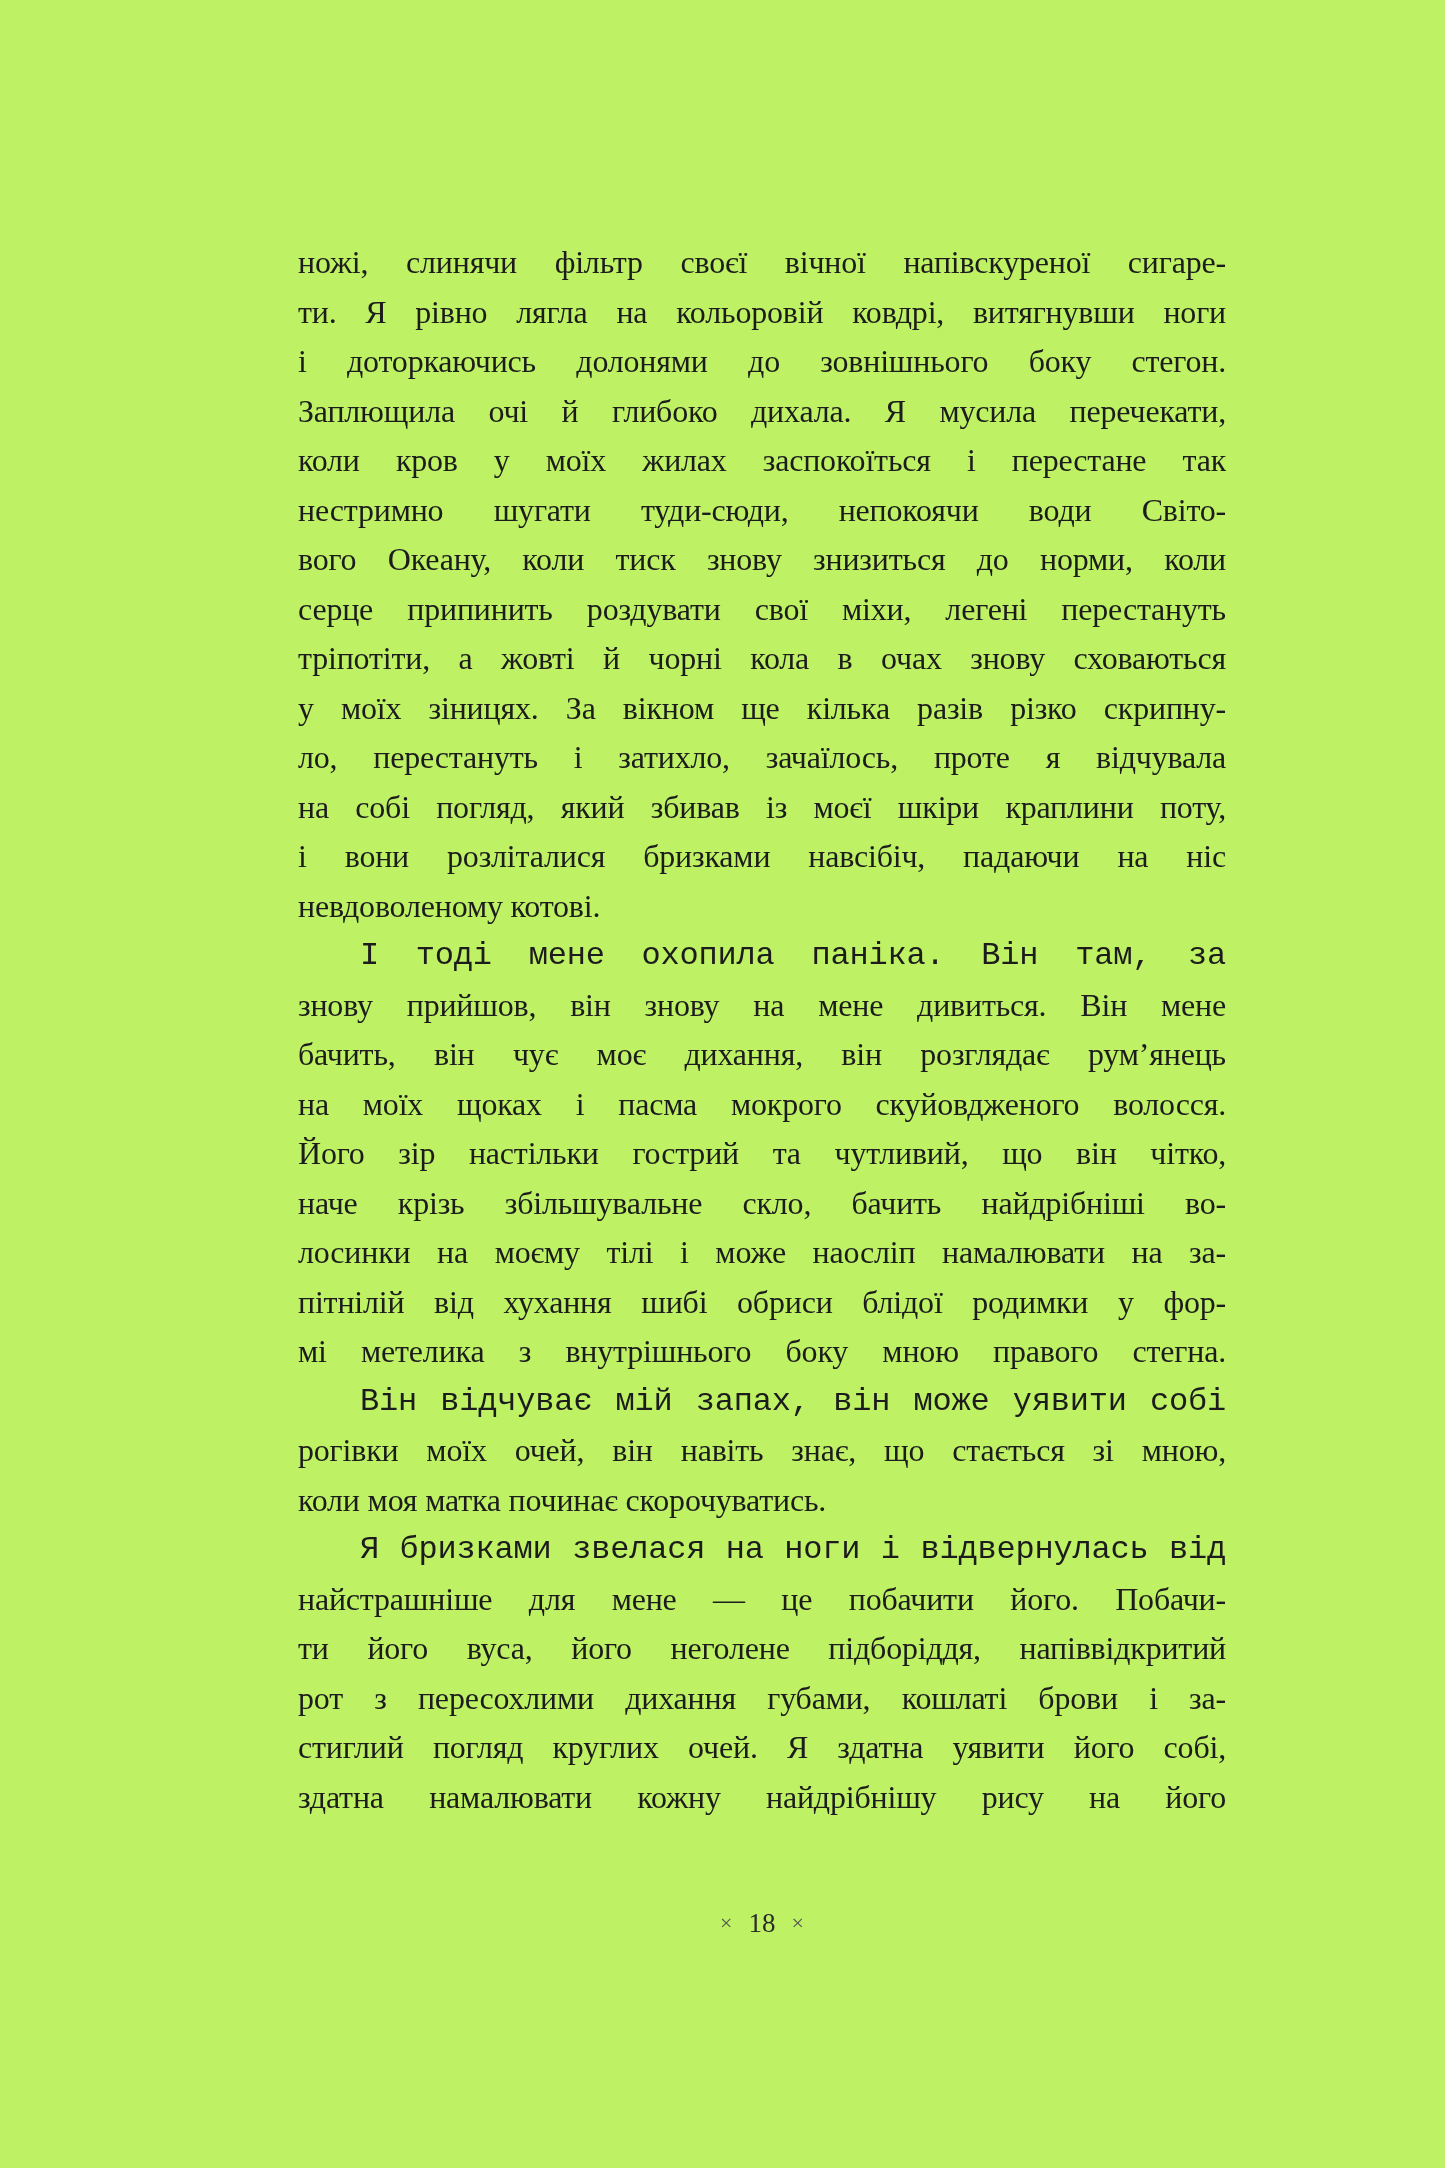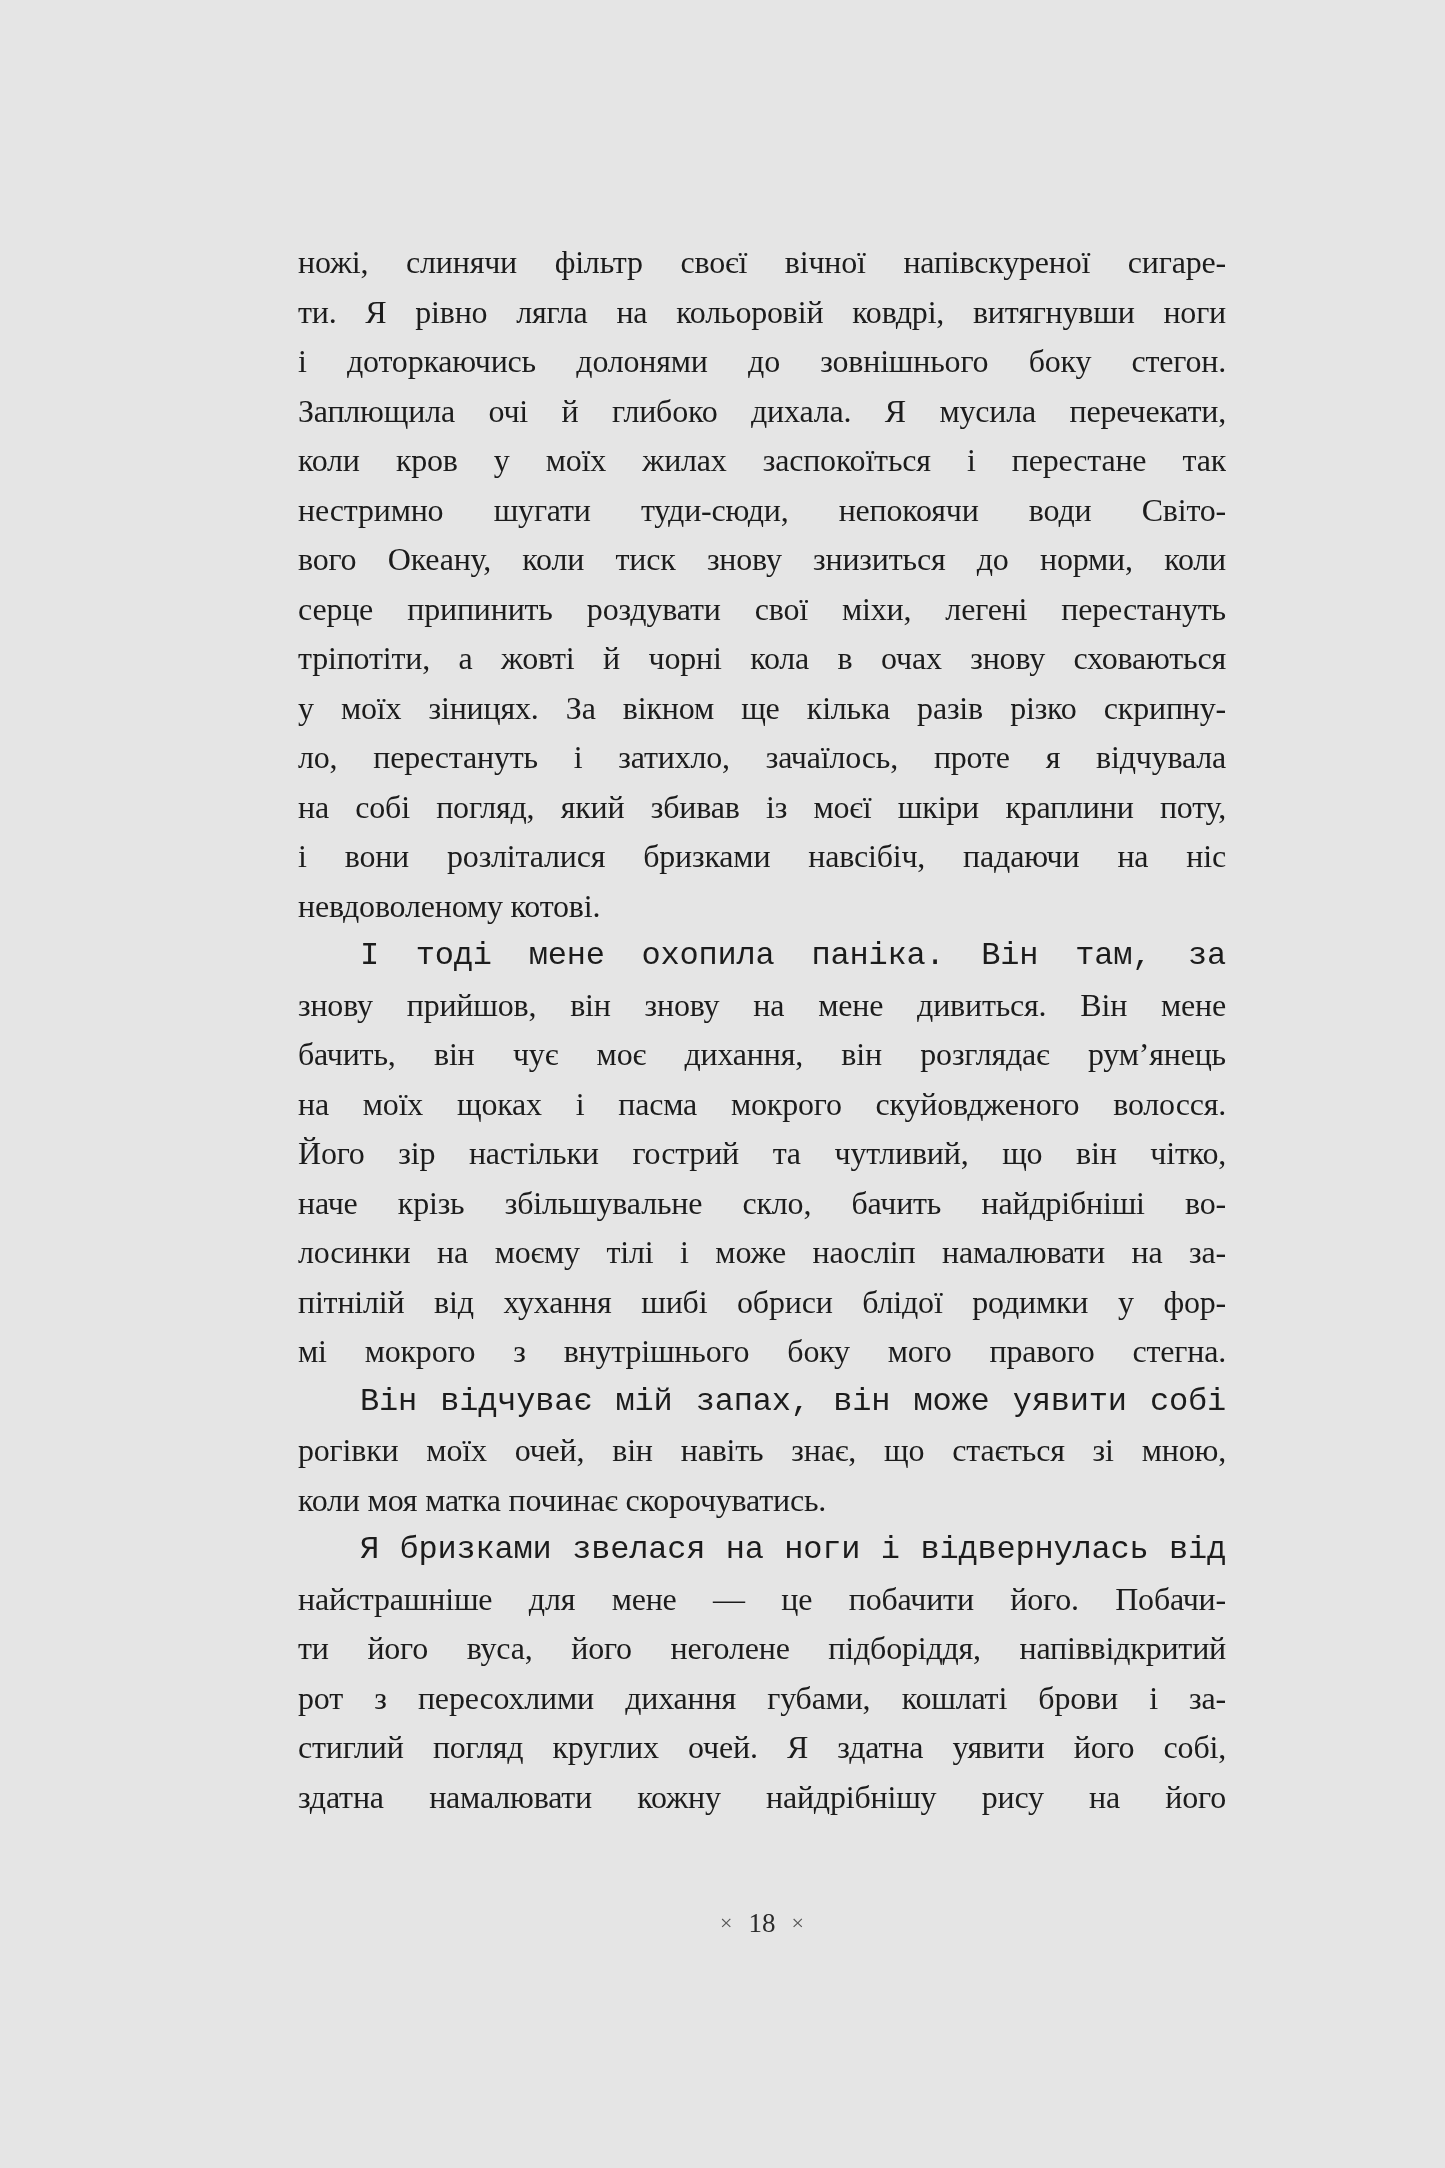--- a/index.html
+++ b/index.html
@@ -4,21 +4,21 @@
 <style>
   html, body {
     margin: 0;
     padding: 0;
     background: #ffffff;
   }
   .page {
     position: relative;
     width: 1445px;
     height: 2168px;
-    background: #e5e5e5;
+    background: #bef264;
     font-family: "Liberation Serif", "DejaVu Serif", serif;
     overflow: hidden;
   }
   .text-block {
     position: absolute;
     left: 298px;
     top: 238px;
     width: 928px;
     color: #1c1c1c;
     font-size: 32px;
@@ -81,21 +81,21 @@
     <div class="line">і вони розліталися бризками навсібіч, падаючи на ніс</div>
     <div class="line para-end">невдоволеному котові.</div>
     <div class="line indent">І тоді мене охопила паніка. Він там, за вікном, він</div>
     <div class="line">знову прийшов, він знову на мене дивиться. Він мене</div>
     <div class="line">бачить, він чує моє дихання, він розглядає рум’янець</div>
     <div class="line">на моїх щоках і пасма мокрого скуйовдженого волосся.</div>
     <div class="line">Його зір настільки гострий та чутливий, що він чітко,</div>
     <div class="line">наче крізь збільшувальне скло, бачить найдрібніші во-</div>
     <div class="line">лосинки на моєму тілі і може наосліп намалювати на за-</div>
     <div class="line">пітнілій від хухання шибі обриси блідої родимки у фор-</div>
-    <div class="line">мі мокрого з внутрішнього боку мого правого стегна.</div>
+    <div class="line">мі метелика з внутрішнього боку мною правого стегна.</div>
     <div class="line indent">Він відчуває мій запах, він може уявити собі відтінок</div>
     <div class="line">рогівки моїх очей, він навіть знає, що стається зі мною,</div>
     <div class="line para-end">коли моя матка починає скорочуватись.</div>
     <div class="line indent">Я бризками звелася на ноги і відвернулась від вікна:</div>
     <div class="line">найстрашніше для мене — це побачити його. Побачи-</div>
     <div class="line">ти його вуса, його неголене підборіддя, напіввідкритий</div>
     <div class="line">рот з пересохлими дихання губами, кошлаті брови і за-</div>
     <div class="line">стиглий погляд круглих очей. Я здатна уявити його собі,</div>
     <div class="line">здатна намалювати кожну найдрібнішу рису на його</div>
   </div>

